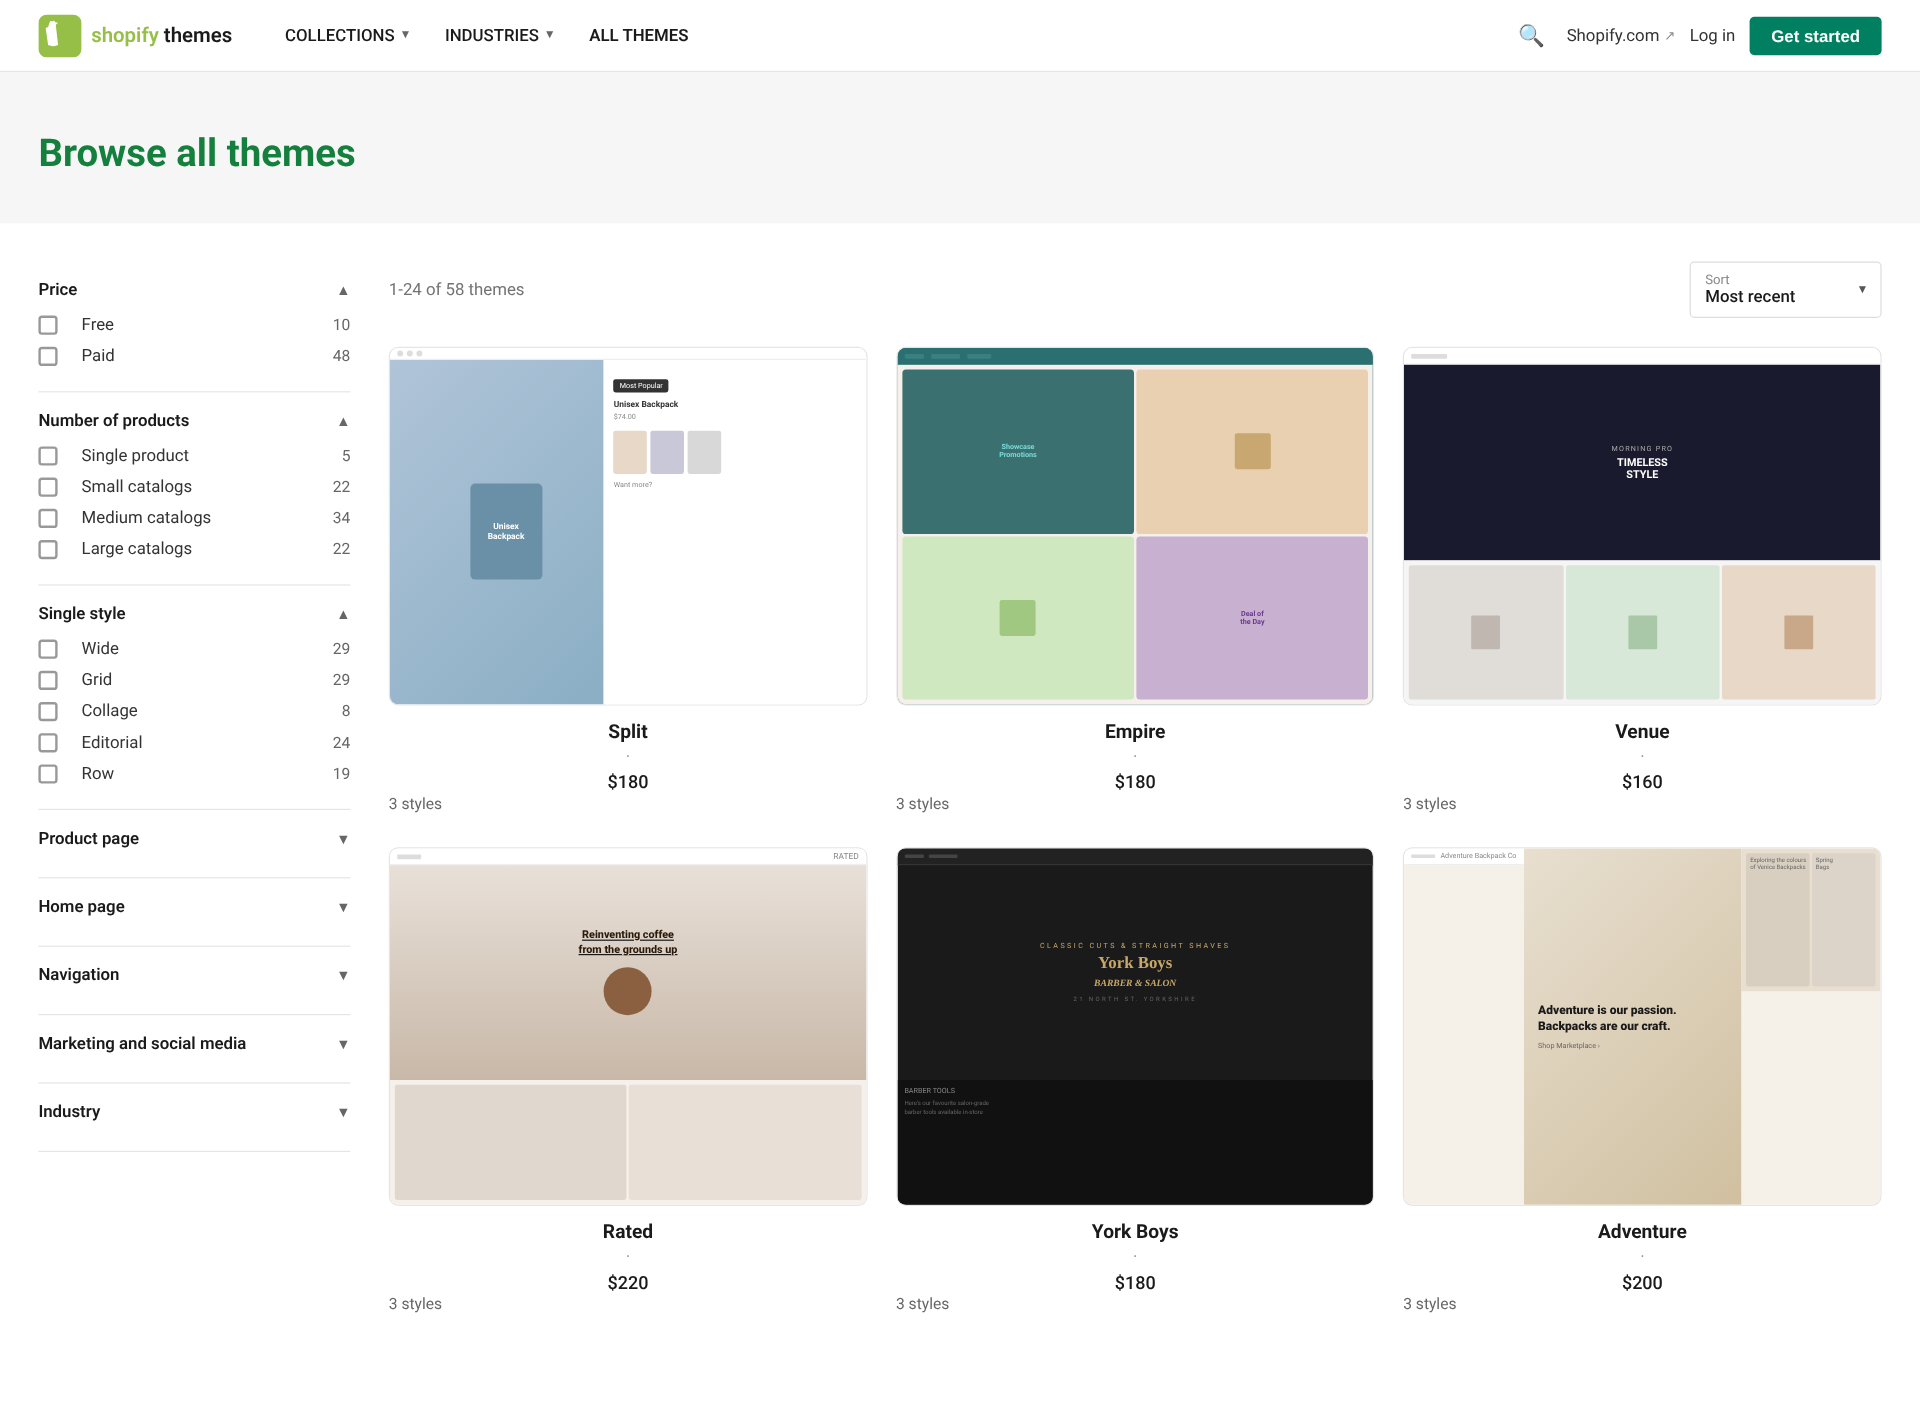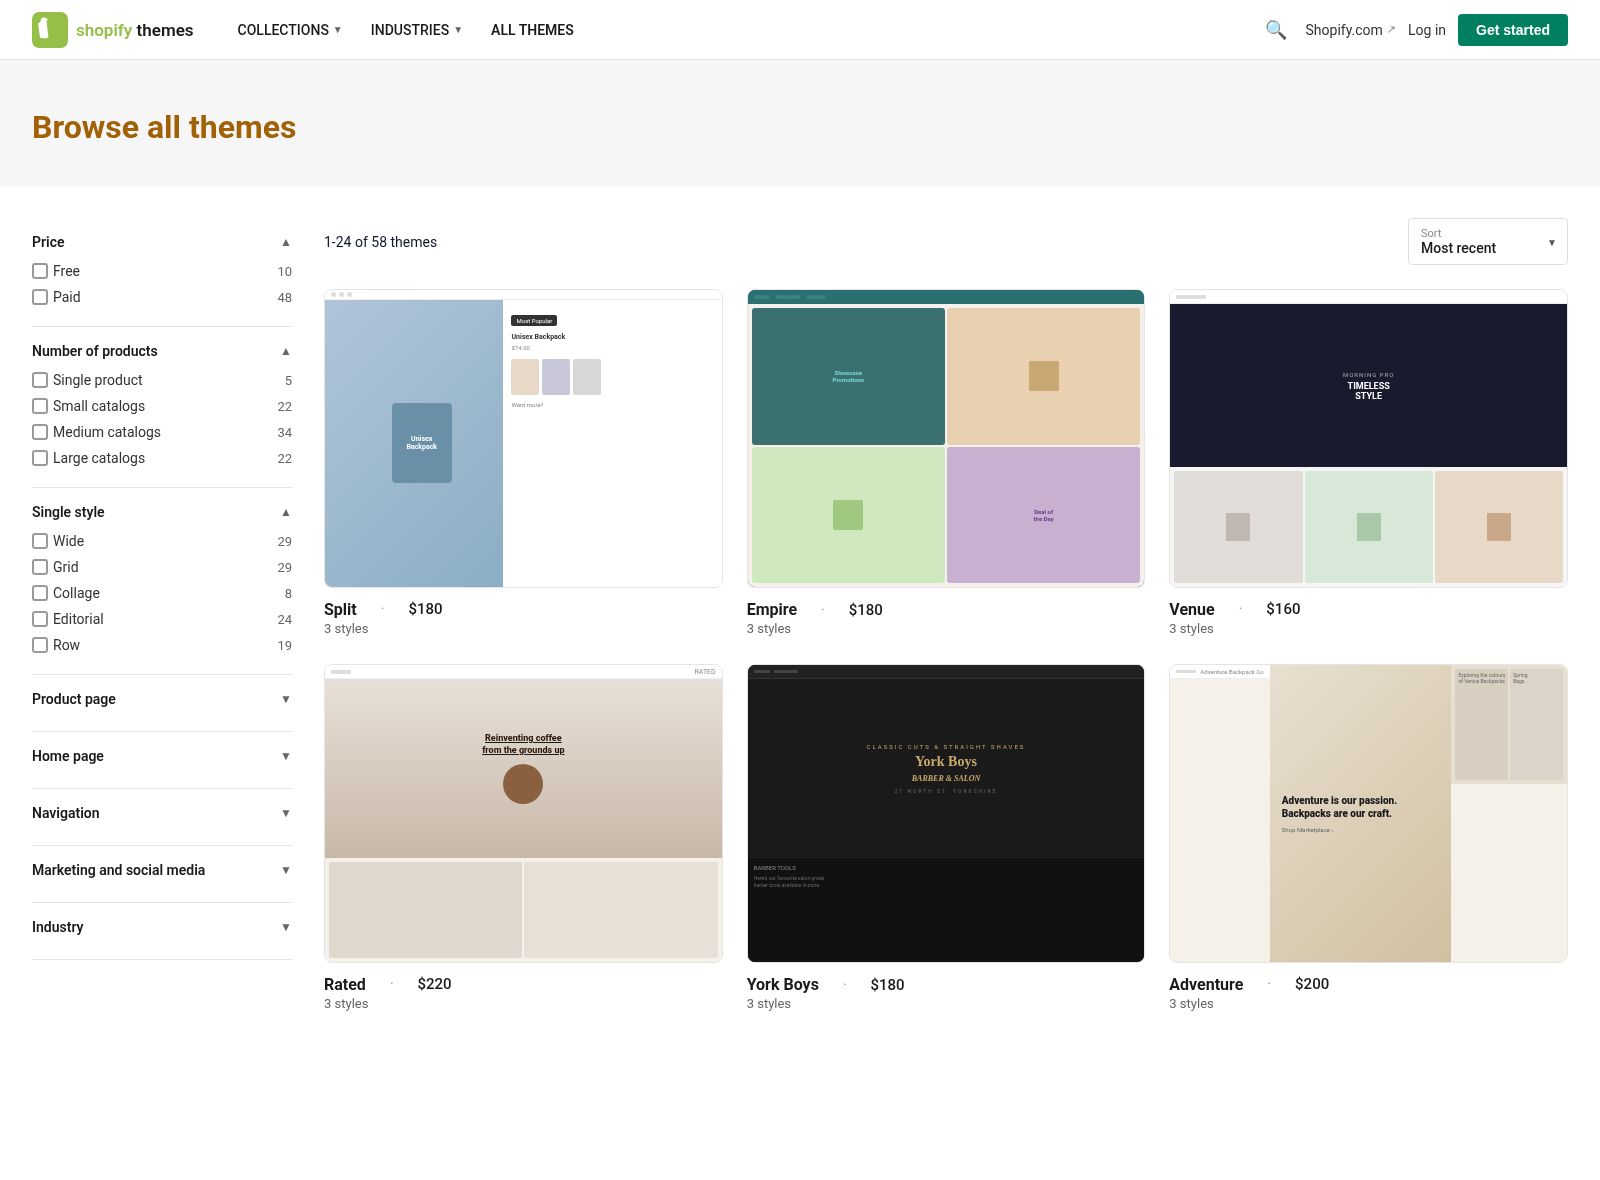--- a/index.html
+++ b/index.html
@@ -28,53 +28,53 @@
     .search-icon-btn { background: none; border: none; cursor: pointer; padding: 6px; font-size: 18px; color: #333; }
     .shopify-link { font-size: 14px; color: #333; text-decoration: none; display: flex; align-items: center; gap: 4px; }
     .login-link { font-size: 14px; color: #333; text-decoration: none; }
     .get-started-btn {
       background: #008060; color: #fff; border: none; border-radius: 4px;
       padding: 8px 18px; font-size: 14px; font-weight: 600; cursor: pointer;
     }
 
     
     .hero { background: #f6f6f7; padding: 48px 32px 40px; }
-    .hero h1 { font-size: 32px; font-weight: 700; color: #a16207; }
+    .hero h1 { font-size: 32px; font-weight: 700; color: #15803d; }
 
     
     .main { display: flex; padding: 32px; gap: 32px; max-width: 1600px; }
 
     
     .sidebar { width: 260px; flex-shrink: 0; }
     .filter-section { border-bottom: 1px solid #e5e5e5; padding: 16px 0; }
     .filter-header {
       display: flex; justify-content: space-between; align-items: center;
       cursor: pointer; padding: 0 0 8px 0;
     }
     .filter-title { font-size: 14px; font-weight: 600; color: #1a1a1a; }
     .filter-chevron { font-size: 12px; color: #666; }
     .filter-item {
       display: flex; align-items: center; justify-content: space-between;
       padding: 5px 0; gap: 8px;
     }
-    .filter-item-left { display: flex; align-items: center; gap: 5px; }
+    .filter-item-left { display: flex; align-items: center; gap: 20px; }
     .filter-checkbox {
       width: 16px; height: 16px; border: 2px solid #999; border-radius: 3px;
       cursor: pointer; flex-shrink: 0; appearance: none; background: #fff;
     }
     .filter-label { font-size: 14px; color: #333; }
     .filter-count { font-size: 13px; color: #666; }
 
     
     .content { flex: 1; }
     .content-header {
       display: flex; justify-content: space-between; align-items: center;
       margin-bottom: 24px;
     }
-    .results-text { font-size: 14px; color: #0f172a; }
+    .results-text { font-size: 14px; color: #737373; }
     .sort-box {
       border: 1px solid #ddd; border-radius: 4px; background: #fff;
       padding: 8px 36px 8px 12px; position: relative; cursor: pointer;
       min-width: 160px;
     }
     .sort-box-inner { font-size: 11px; color: #888; }
     .sort-box-value { font-size: 14px; font-weight: 500; color: #1a1a1a; }
     .sort-box-chevron {
       position: absolute; right: 10px; top: 50%; transform: translateY(-50%);
       font-size: 10px; color: #555;
@@ -82,21 +82,21 @@
 
     
     .theme-grid { display: grid; grid-template-columns: repeat(3, 1fr); gap: 24px; }
     .theme-card { cursor: pointer; }
     .card-img {
       width: 100%; aspect-ratio: 4/3; border-radius: 8px; overflow: hidden;
       border: 1px solid #e5e5e5; background: #f4f4f4;
       display: flex; flex-direction: column;
     }
     .card-info { padding: 12px 0 4px; }
-    .card-title-row { display: flex; align-items: center; gap: 24px; }
+    .card-title-row { display: flex; align-items: center; gap: 4px; flex-direction: column; }
     .card-name { font-size: 16px; font-weight: 700; color: #1a1a1a; }
     .card-dot { color: #999; font-size: 14px; }
     .card-price { font-size: 15px; font-weight: 500; color: #1a1a1a; }
     .card-styles { font-size: 13px; color: #666; margin-top: 2px; }
 
     
     .split-preview {
       height: 100%; background: #f8f8f8;
       display: flex; flex-direction: column;
     }

